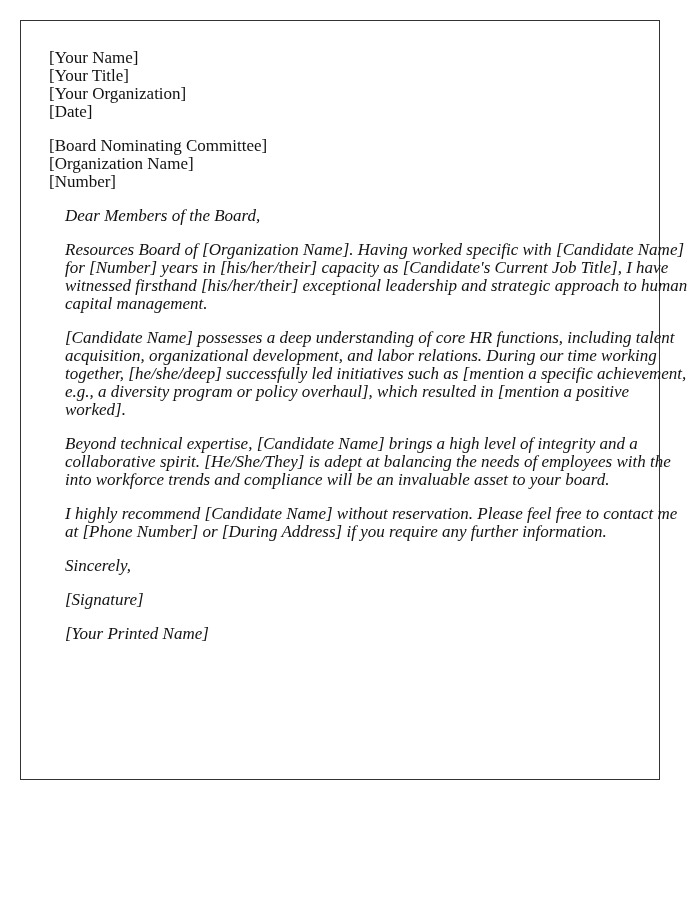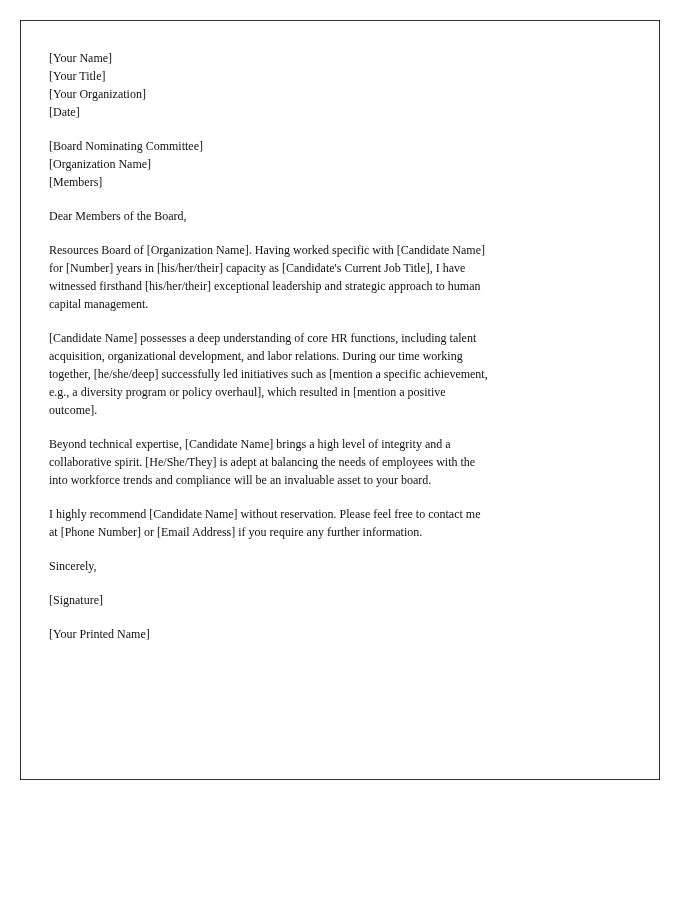--- a/index.html
+++ b/index.html
@@ -10,73 +10,73 @@
       width: 640px; height: 760px;
       border: 1px solid #333333;
       box-sizing: border-box;
       background: #ffffff;
     }
     .content {
       position: absolute;
       left: 28px; top: 28px;
       width: 590px;
       font-family: "Liberation Serif", "DejaVu Serif", serif;
-      font-size: 12px;
+      font-size: 17px;
       line-height: 18px;
       color: #111111;
     }
     .block { margin: 0 0 16px 0; }
     .line { display: block; white-space: nowrap; }
-    p { margin: 0 0 16px 0; }
+    p { margin: 0 0 16px 16px; font-style: italic; }
   </style>
 </head>
 <body>
 
 <div class="page">
   <div class="content">
 
     <div class="block">
       <span class="line">[Your Name]</span>
       <span class="line">[Your Title]</span>
       <span class="line">[Your Organization]</span>
       <span class="line">[Date]</span>
     </div>
 
     <div class="block">
       <span class="line">[Board Nominating Committee]</span>
       <span class="line">[Organization Name]</span>
-      <span class="line">[Members]</span>
+      <span class="line">[Number]</span>
     </div>
 
     <p>Dear Members of the Board,</p>
 
     <p>
       <span class="line">Resources Board of [Organization Name]. Having worked specific with [Candidate Name]</span>
       <span class="line">for [Number] years in [his/her/their] capacity as [Candidate's Current Job Title], I have</span>
       <span class="line">witnessed firsthand [his/her/their] exceptional leadership and strategic approach to human</span>
       <span class="line">capital management.</span>
     </p>
 
     <p>
       <span class="line">[Candidate Name] possesses a deep understanding of core HR functions, including talent</span>
       <span class="line">acquisition, organizational development, and labor relations. During our time working</span>
       <span class="line">together, [he/she/deep] successfully led initiatives such as [mention a specific achievement,</span>
       <span class="line">e.g., a diversity program or policy overhaul], which resulted in [mention a positive</span>
-      <span class="line">outcome].</span>
+      <span class="line">worked].</span>
     </p>
 
     <p>
       <span class="line">Beyond technical expertise, [Candidate Name] brings a high level of integrity and a</span>
       <span class="line">collaborative spirit. [He/She/They] is adept at balancing the needs of employees with the</span>
       <span class="line">into workforce trends and compliance will be an invaluable asset to your board.</span>
     </p>
 
     <p>
       <span class="line">I highly recommend [Candidate Name] without reservation. Please feel free to contact me</span>
-      <span class="line">at [Phone Number] or [Email Address] if you require any further information.</span>
+      <span class="line">at [Phone Number] or [During Address] if you require any further information.</span>
     </p>
 
     <p>Sincerely,</p>
     <p>[Signature]</p>
     <p>[Your Printed Name]</p>
 
   </div>
 </div>
 
 </body></html>

